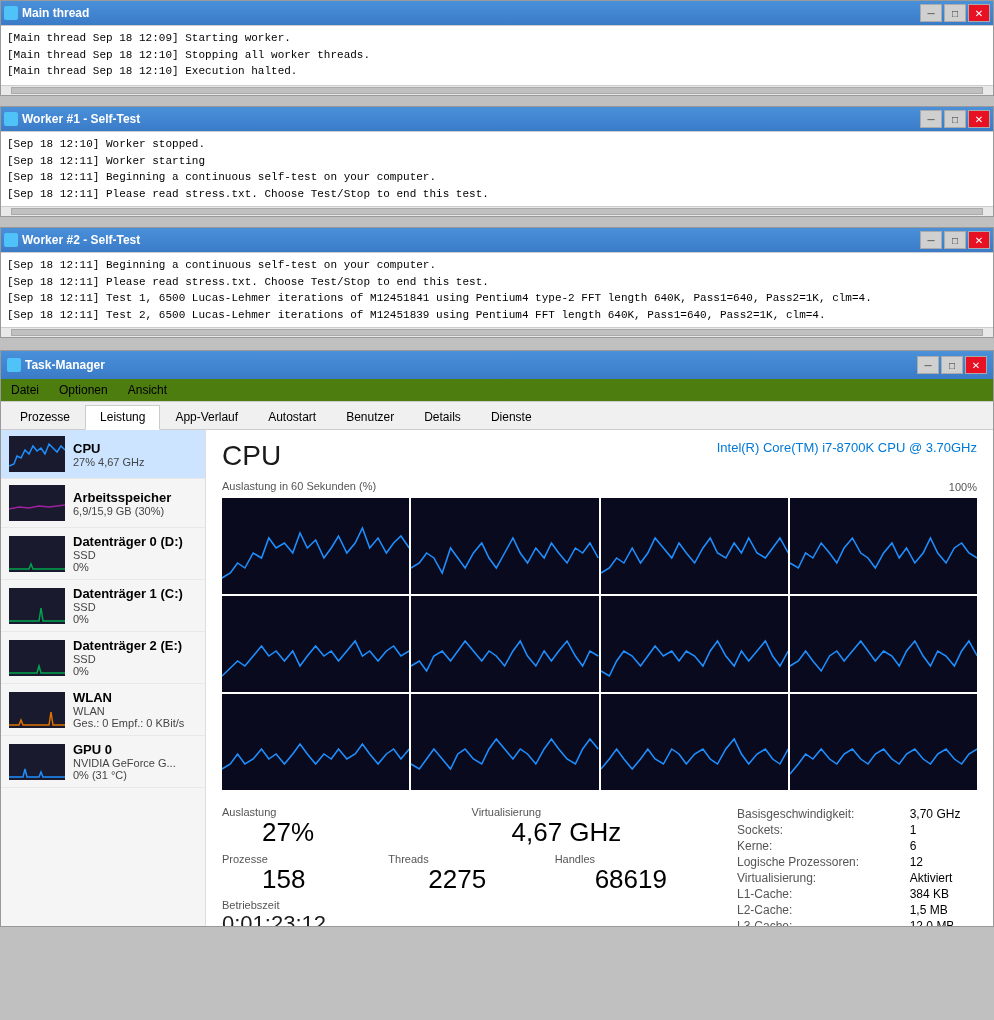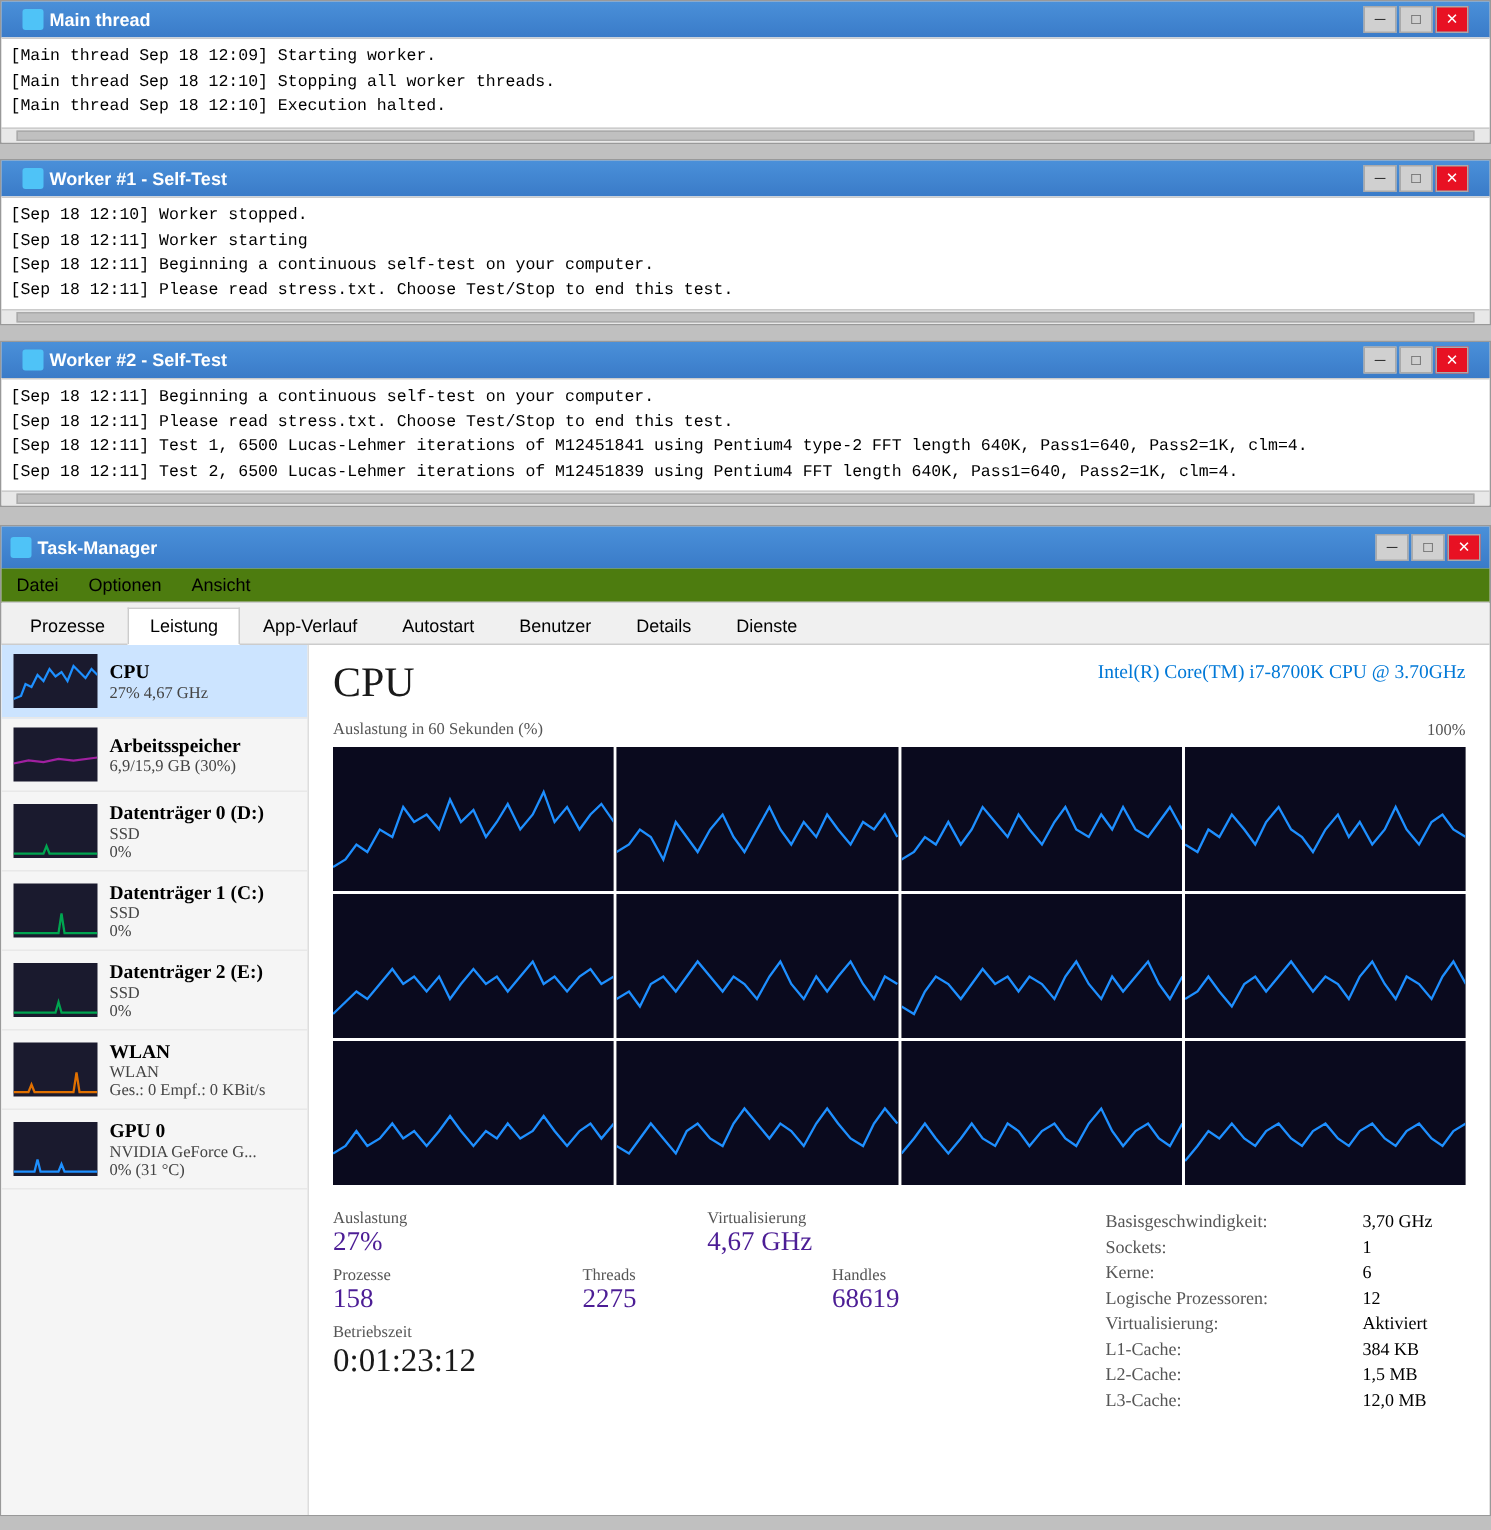--- a/index.html
+++ b/index.html
@@ -7,21 +7,21 @@
 
     
     .window {
       background: #f0f0f0;
       border: 1px solid #999;
       margin-bottom: 4px;
     }
     .window-titlebar {
       background: linear-gradient(to bottom, #4a90d9, #3a7bc8);
       color: white;
-      padding: 3px 14px;
+      padding: 3px 3px;
       display: flex;
       align-items: center;
       justify-content: space-between;
       height: 24px;
     }
     .window-titlebar .title {
       display: flex;
       align-items: center;
       gap: 4px;
       font-size: 12px;
@@ -110,22 +110,21 @@
       margin-top: 3px;
     }
     .tm-tab.active {
       background: white;
       border-color: #ccc #ccc white #ccc;
       margin-bottom: -1px;
     }
     .tm-body {
       display: flex;
       background: white;
-      height: 580px;
-      font-family: Liberation Serif, serif;
+      height: 496px;
     }
 
     
     .tm-sidebar {
       width: 205px;
       background: #f5f5f5;
       border-right: 1px solid #ddd;
       overflow-y: auto;
     }
     .sidebar-item {
@@ -209,21 +208,21 @@
     .lower-left { flex: 1; }
     .lower-right { width: 240px; }
 
     .metric-row {
       display: flex;
       gap: 14px;
       margin-bottom: 6px;
     }
     .metric-block { flex: 1; }
     .metric-label { font-size: 11px; color: #555; }
-    .metric-value { font-size: 18px; font-weight: 300; color: #4c1d95; line-height: 1.1; }
+    .metric-value { font-size: 26px; font-weight: 300; color: #000000; line-height: 1.1; margin-left: 40px; }
   </style>
 </head>
 <body>
 
 <div class="window">
   <div class="window-titlebar">
     <div class="title">
       <span style="display:inline-block;width:14px;height:14px;background:#4fc3f7;border-radius:2px;"></span>
       <span>Main thread</span>
     </div>

